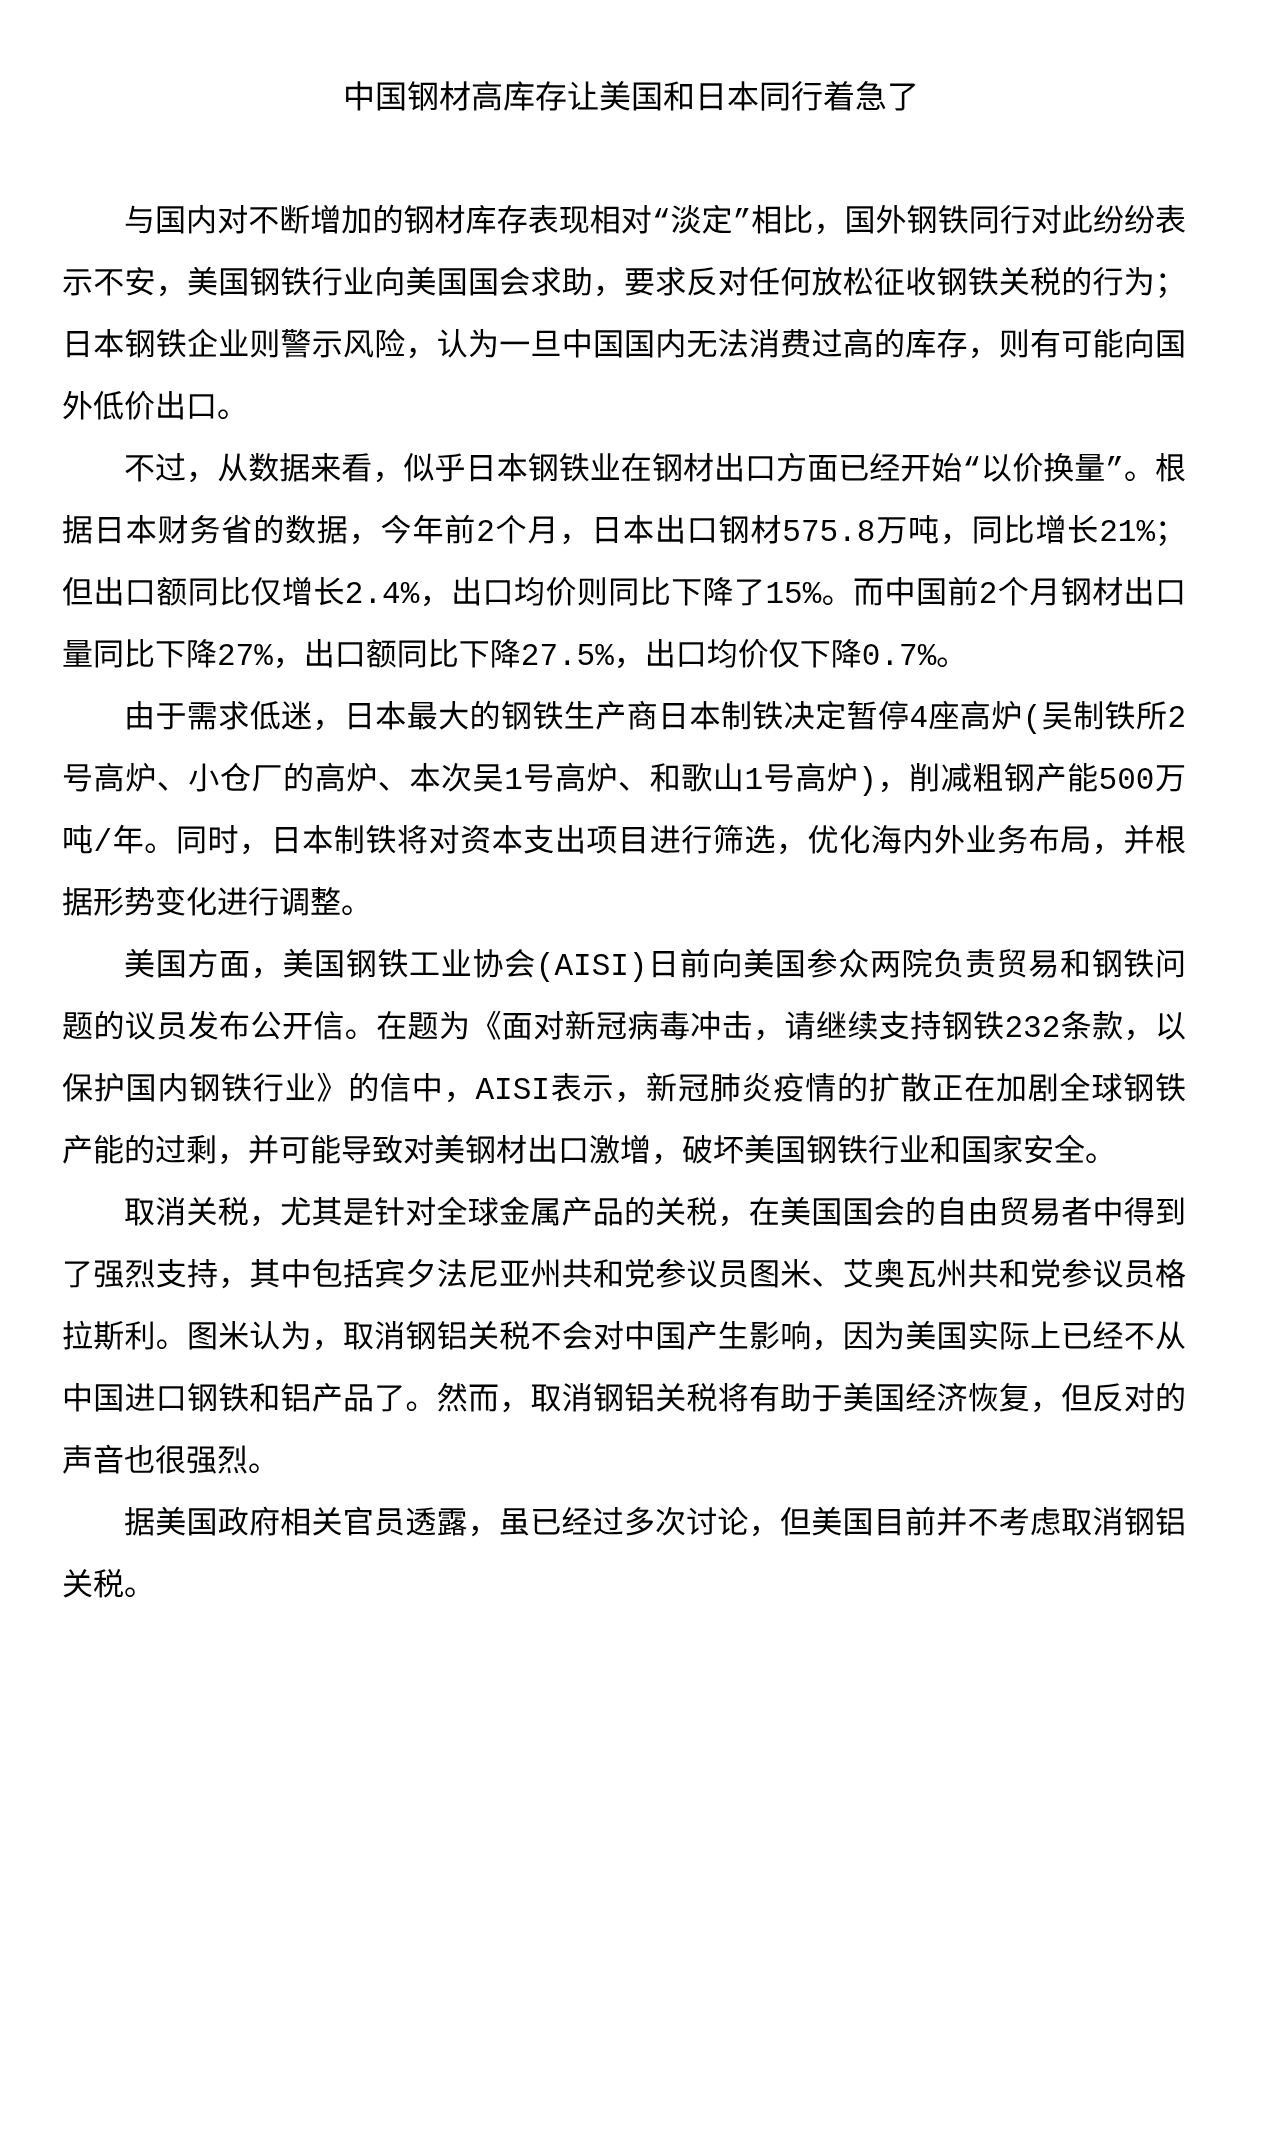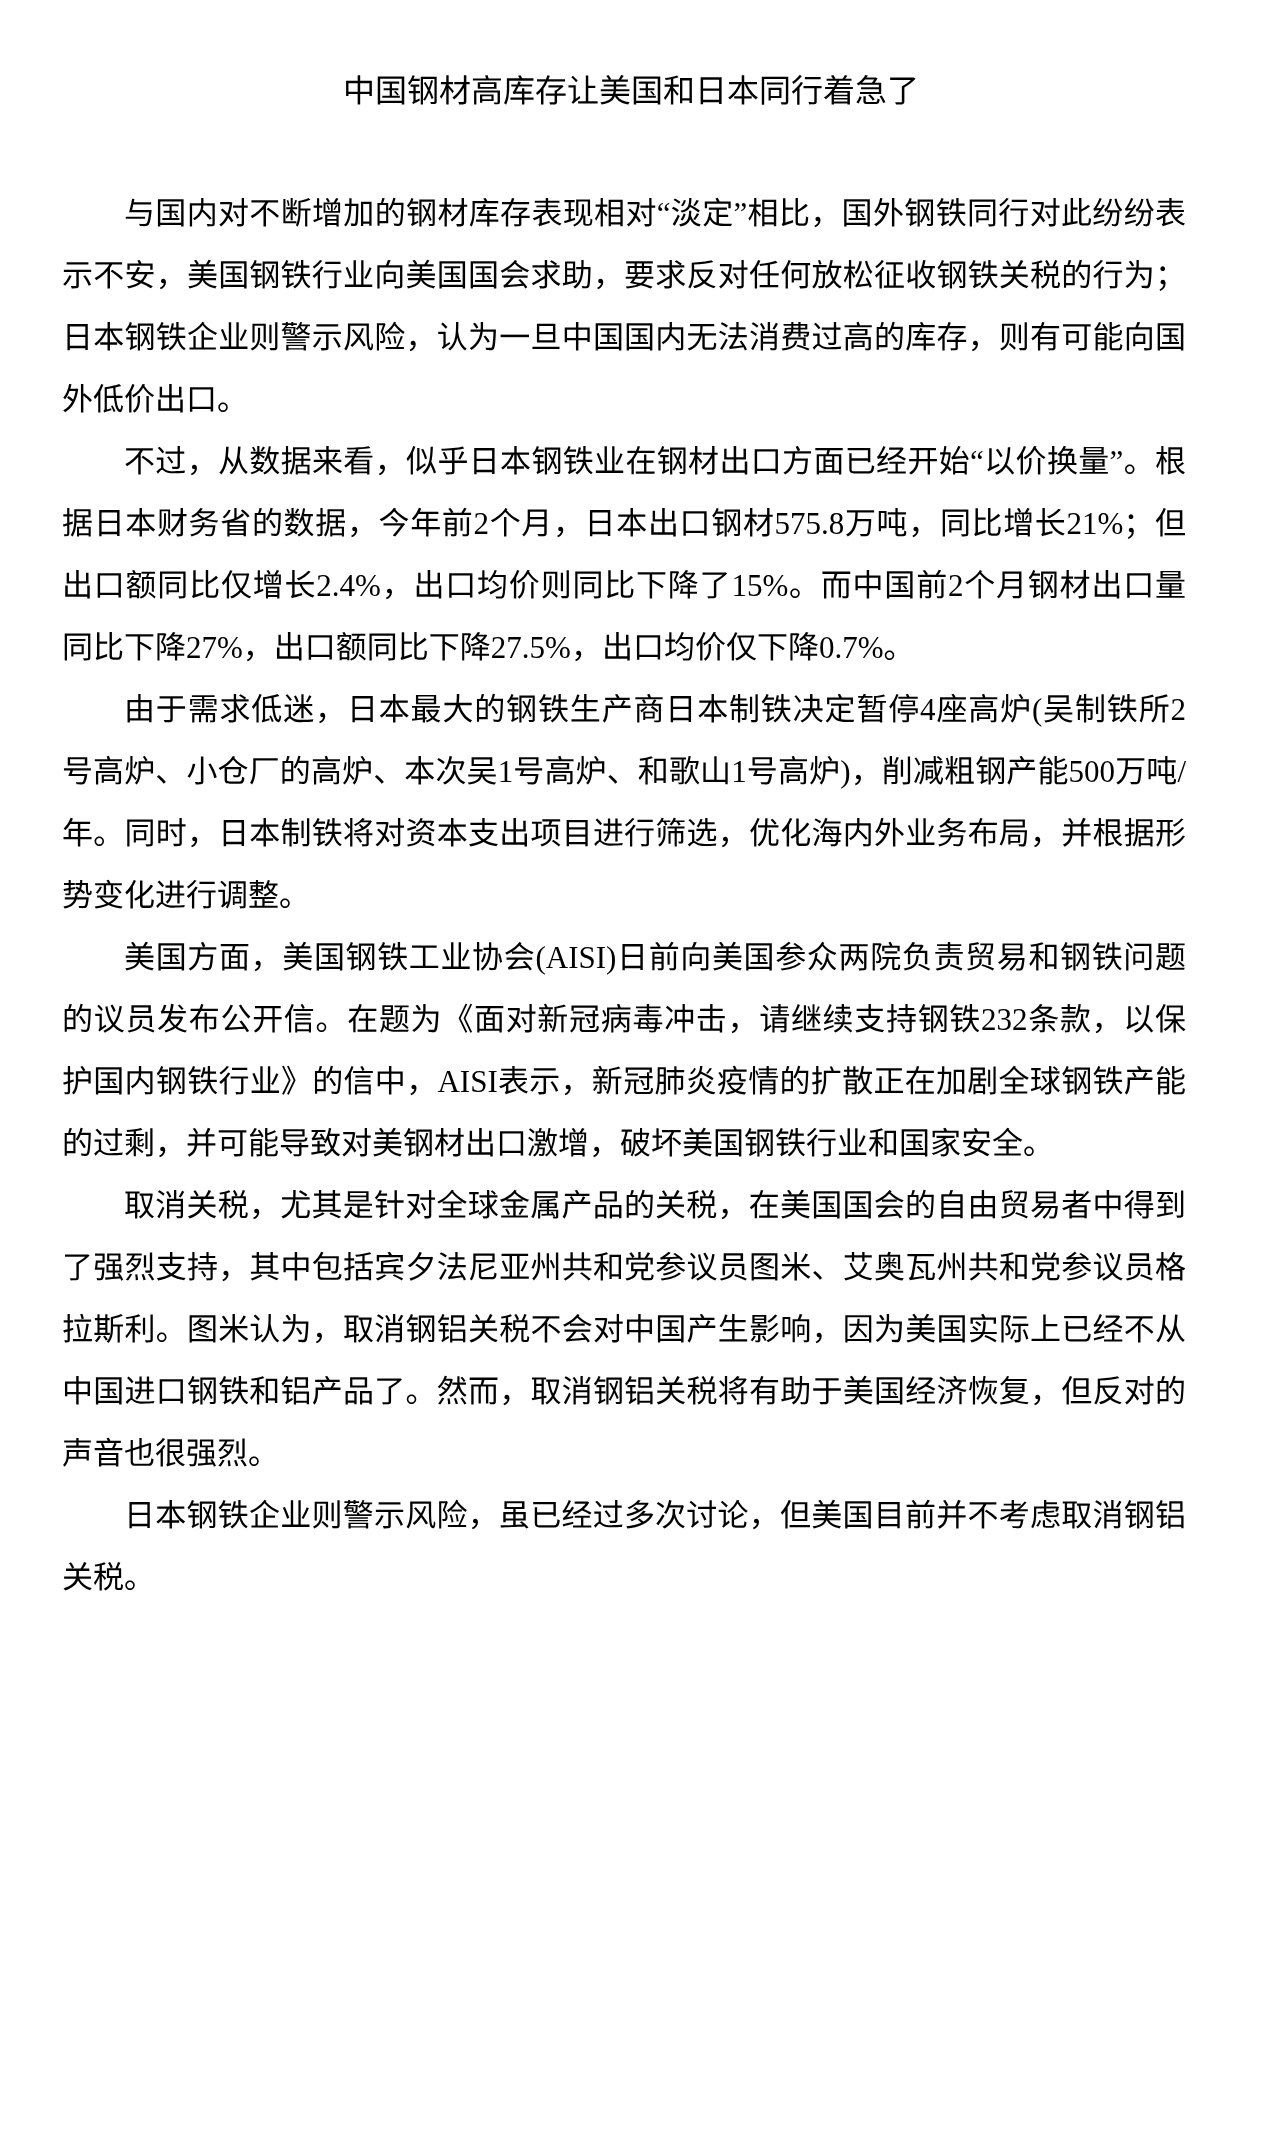--- a/index.html
+++ b/index.html
@@ -4,24 +4,24 @@
 <style>
   html, body {
     margin: 0;
     padding: 0;
     background: #ffffff;
   }
   .page {
     position: relative;
     width: 1262px;
     height: 1820px;
-    margin: 7px auto;
+    margin: 16px auto;
     background: #ffffff;
     color: #000000;
-    font-family: Liberation Serif, serif;
+    font-family: Liberation Mono, monospace;
     overflow: hidden;
   }
   .article-title {
     padding-top: 52px;
     text-align: center;
     font-size: 32px;
     line-height: 64px;
     font-weight: normal;
     margin: 0;
   }
@@ -53,18 +53,18 @@
 <div class="page">
 
   <h1 class="article-title">中国钢材高库存让美国和日本同行着急了</h1>
 
   <div class="article-body">
     <p>与国内对不断增加的钢材库存表现相对“淡定”相比，国外钢铁同行对此纷纷表示不安，美国钢铁行业向美国国会求助，要求反对任何放松征收钢铁关税的行为；日本钢铁企业则警示风险，认为一旦中国国内无法消费过高的库存，则有可能向国外低价出口。</p>
     <p>不过，从数据来看，似乎日本钢铁业在钢材出口方面已经开始“以价换量”。根据日本财务省的数据，今年前2个月，日本出口钢材575.8万吨，同比增长21%；但出口额同比仅增长2.4%，出口均价则同比下降了15%。而中国前2个月钢材出口量同比下降27%，出口额同比下降27.5%，出口均价仅下降0.7%。</p>
     <p>由于需求低迷，日本最大的钢铁生产商日本制铁决定暂停4座高炉(吴制铁所2号高炉、小仓厂的高炉、本次吴1号高炉、和歌山1号高炉)，削减粗钢产能500万吨/年。同时，日本制铁将对资本支出项目进行筛选，优化海内外业务布局，并根据形势变化进行调整。</p>
     <p>美国方面，美国钢铁工业协会(AISI)日前向美国参众两院负责贸易和钢铁问题的议员发布公开信。在题为《面对新冠病毒冲击，请继续支持钢铁232条款，以保护国内钢铁行业》的信中，AISI表示，新冠肺炎疫情的扩散正在加剧全球钢铁产能的过剩，并可能导致对美钢材出口激增，破坏美国钢铁行业和国家安全。</p>
     <p>取消关税，尤其是针对全球金属产品的关税，在美国国会的自由贸易者中得到了强烈支持，其中包括宾夕法尼亚州共和党参议员图米、艾奥瓦州共和党参议员格拉斯利。图米认为，取消钢铝关税不会对中国产生影响，因为美国实际上已经不从中国进口钢铁和铝产品了。然而，取消钢铝关税将有助于美国经济恢复，但反对的声音也很强烈。</p>
-    <p>日本钢铁企业则警示风险，虽已经过多次讨论，但美国目前并不考虑取消钢铝关税。</p>
+    <p>据美国政府相关官员透露，虽已经过多次讨论，但美国目前并不考虑取消钢铝关税。</p>
   </div>
 
   <div class="source-line">来源：兰格钢铁网</div>
 
 </div>
 
 </body></html>

